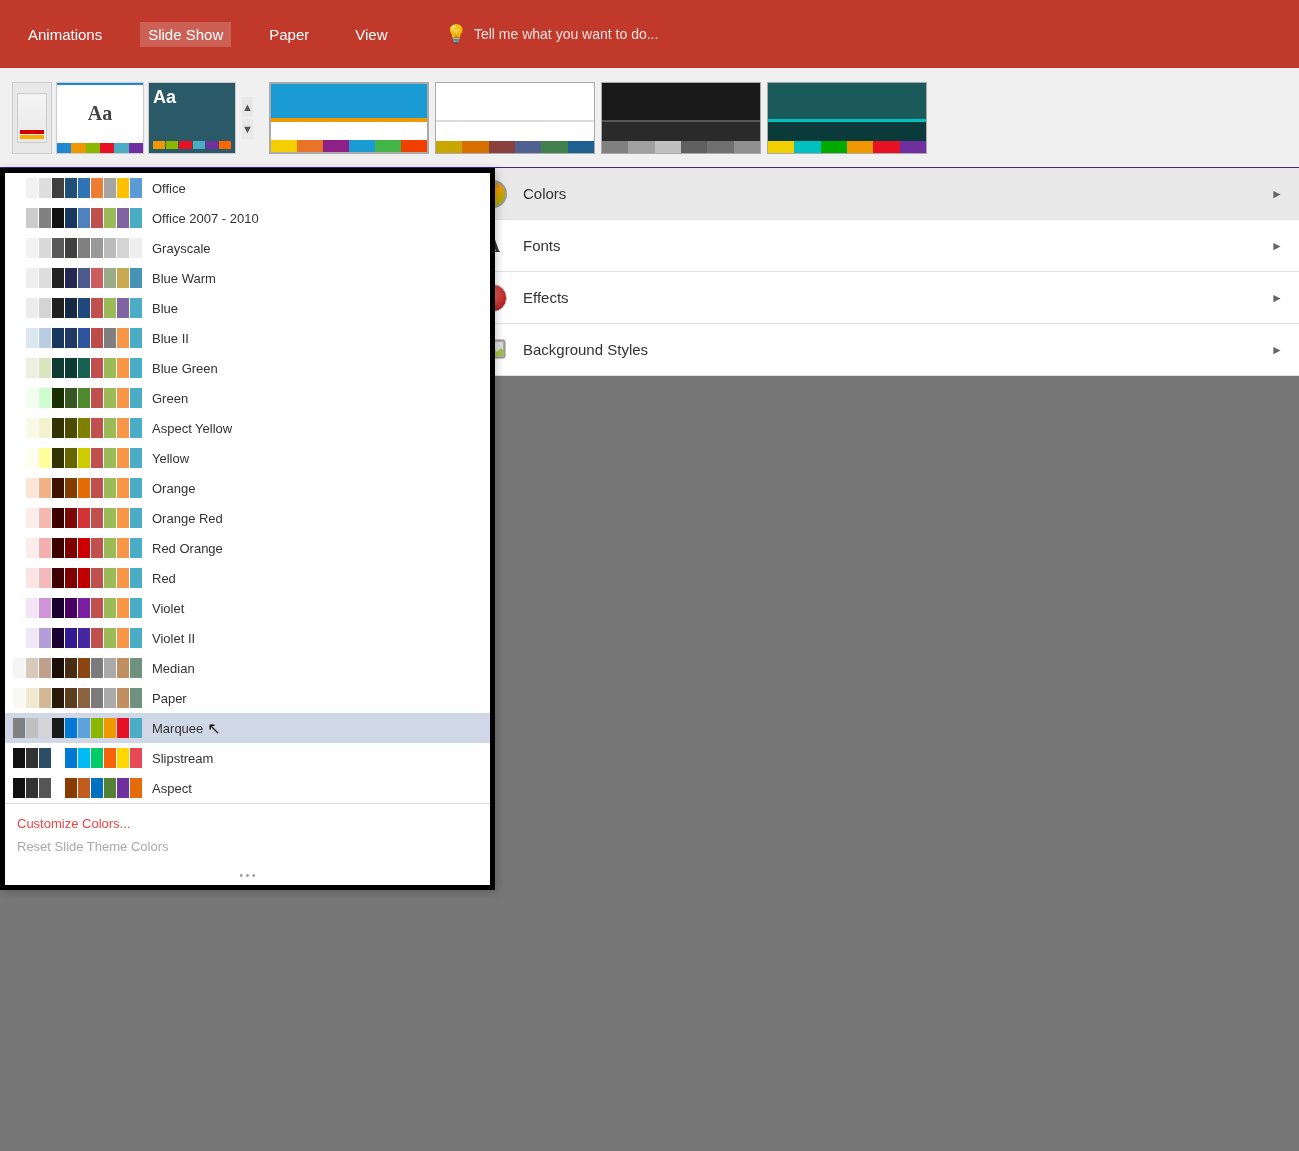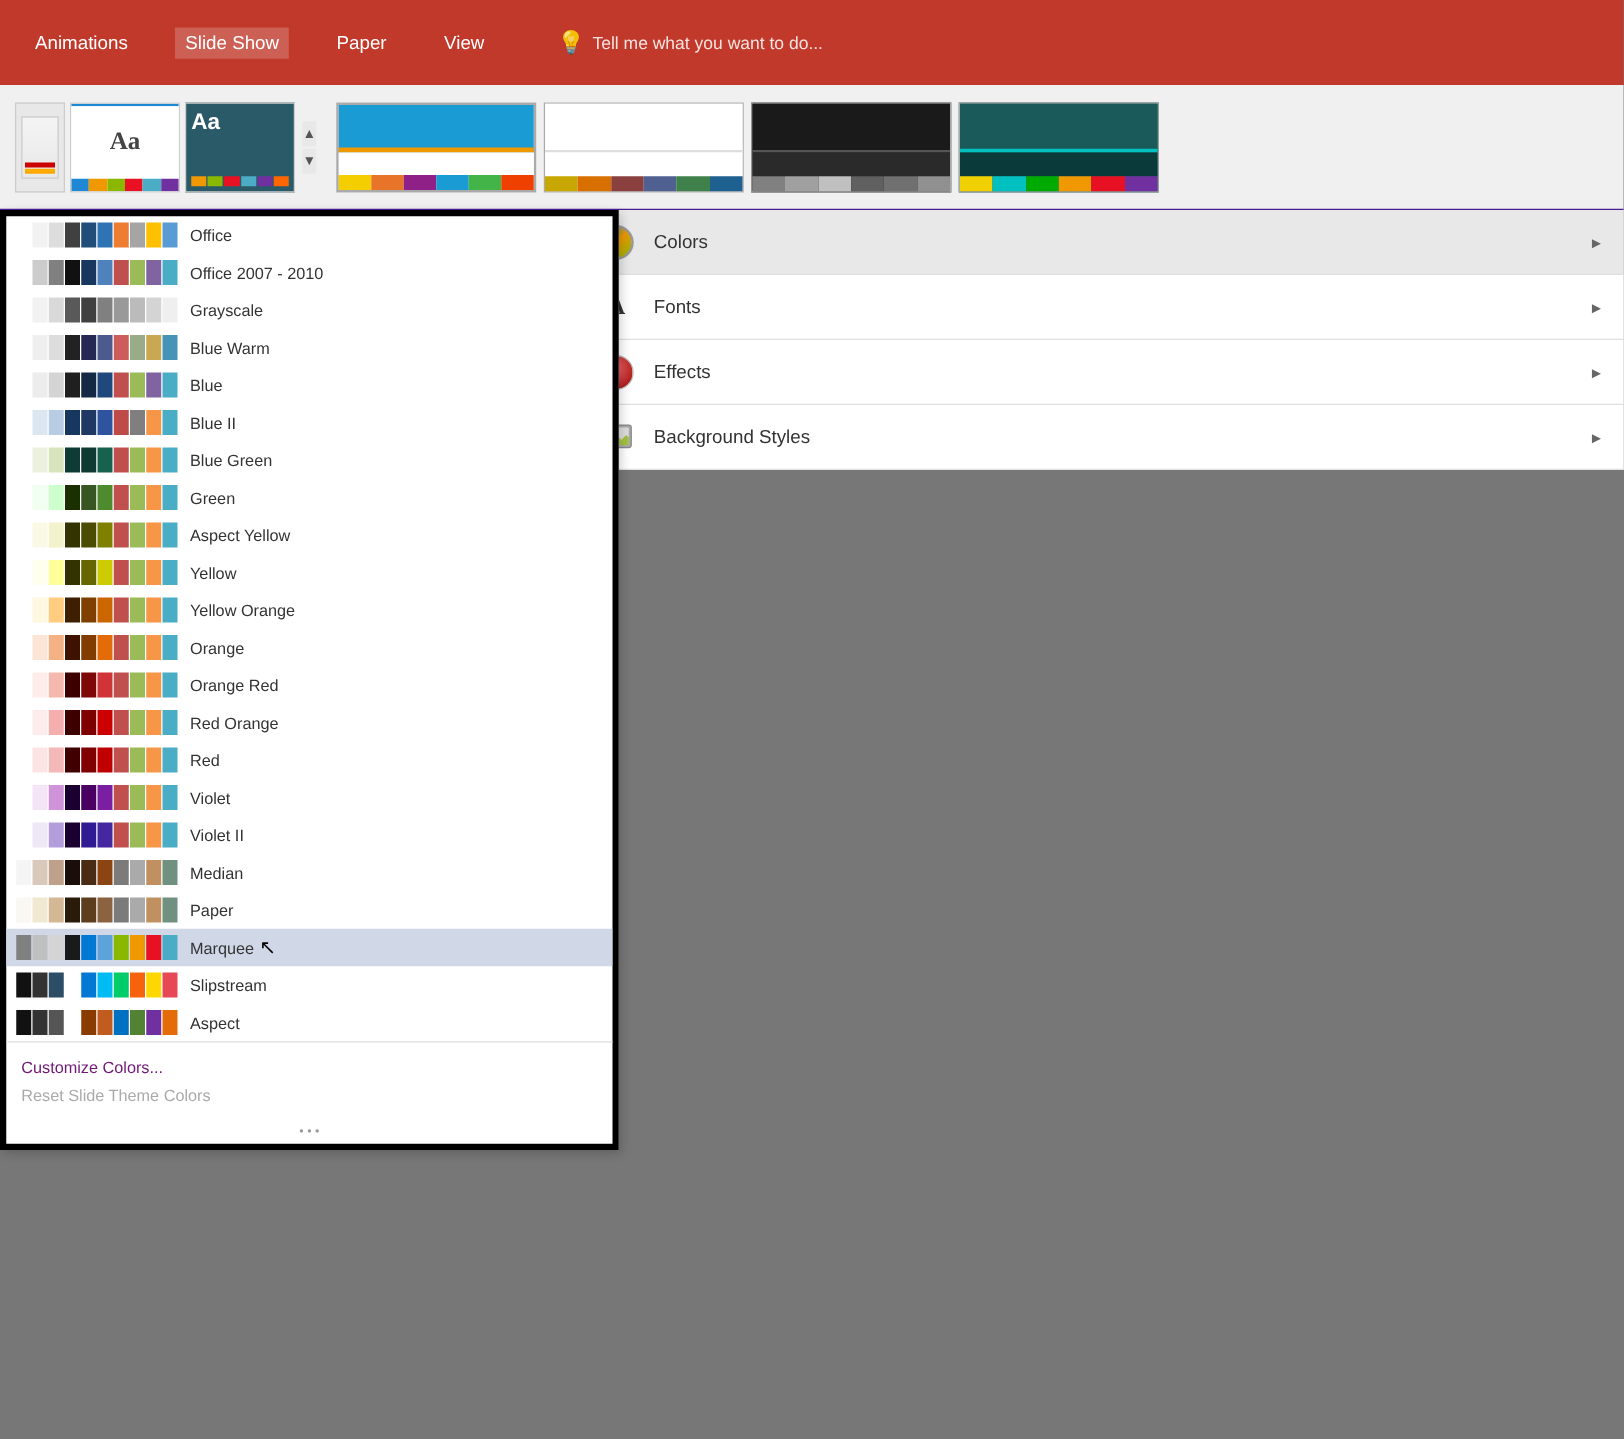--- a/index.html
+++ b/index.html
@@ -102,21 +102,21 @@
       color: #333;
     }
 
     .dropdown-footer {
       border-top: 1px solid #ddd;
       padding: 8px 12px;
     }
     .footer-link {
       display: block;
       font-size: 13px;
-      color: #701a75;
+      color: #ef4444;
       padding: 4px 0;
       cursor: pointer;
     }
     .footer-link.disabled { color: #aaa; cursor: default; }
     .footer-dots {
       text-align: center;
       font-size: 10px;
       color: #999;
       padding: 4px;
     }
@@ -453,35 +453,20 @@
           <span class="color-swatch" style="background: rgb(192, 80, 77);"></span>
           <span class="color-swatch" style="background: rgb(155, 187, 89);"></span>
           <span class="color-swatch" style="background: rgb(247, 150, 70);"></span>
           <span class="color-swatch" style="background: rgb(75, 172, 198);"></span>
         </div>
         <span class="color-name">Yellow</span>
       </div>
       <div class="color-item">
         <div class="color-swatches">
           <span class="color-swatch" style="background: rgb(255, 255, 255);"></span>
-          <span class="color-swatch" style="background: rgb(255, 248, 225);"></span>
-          <span class="color-swatch" style="background: rgb(255, 204, 128);"></span>
-          <span class="color-swatch" style="background: rgb(62, 31, 0);"></span>
-          <span class="color-swatch" style="background: rgb(127, 63, 0);"></span>
-          <span class="color-swatch" style="background: rgb(204, 102, 0);"></span>
-          <span class="color-swatch" style="background: rgb(192, 80, 77);"></span>
-          <span class="color-swatch" style="background: rgb(155, 187, 89);"></span>
-          <span class="color-swatch" style="background: rgb(247, 150, 70);"></span>
-          <span class="color-swatch" style="background: rgb(75, 172, 198);"></span>
-        </div>
-        <span class="color-name">Yellow Orange</span>
-      </div>
-      <div class="color-item">
-        <div class="color-swatches">
-          <span class="color-swatch" style="background: rgb(255, 255, 255);"></span>
           <span class="color-swatch" style="background: rgb(252, 228, 214);"></span>
           <span class="color-swatch" style="background: rgb(244, 177, 131);"></span>
           <span class="color-swatch" style="background: rgb(61, 18, 0);"></span>
           <span class="color-swatch" style="background: rgb(131, 60, 0);"></span>
           <span class="color-swatch" style="background: rgb(227, 108, 9);"></span>
           <span class="color-swatch" style="background: rgb(192, 80, 77);"></span>
           <span class="color-swatch" style="background: rgb(155, 187, 89);"></span>
           <span class="color-swatch" style="background: rgb(247, 150, 70);"></span>
           <span class="color-swatch" style="background: rgb(75, 172, 198);"></span>
         </div>

